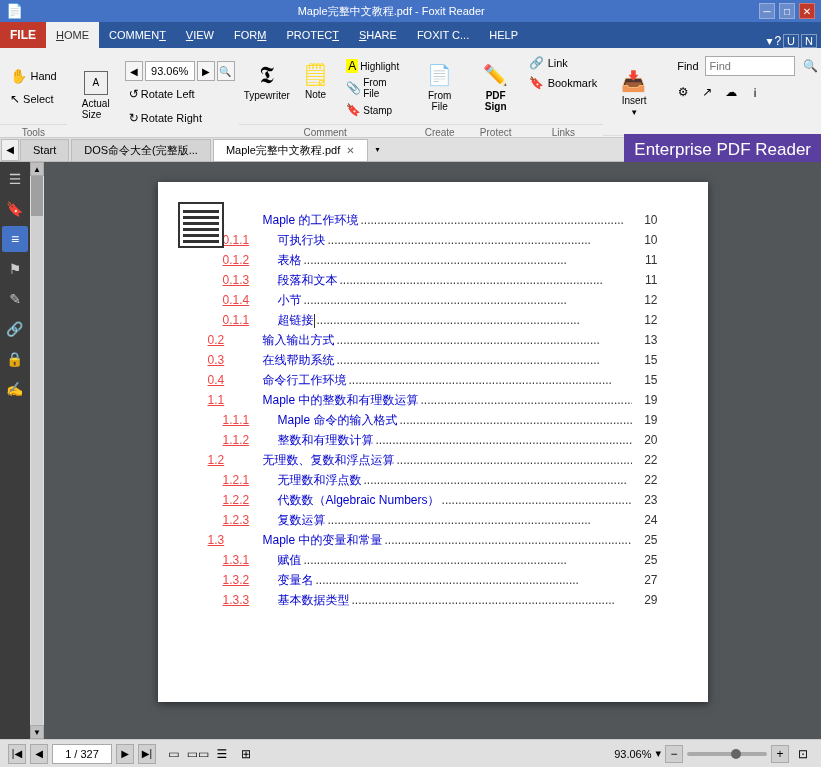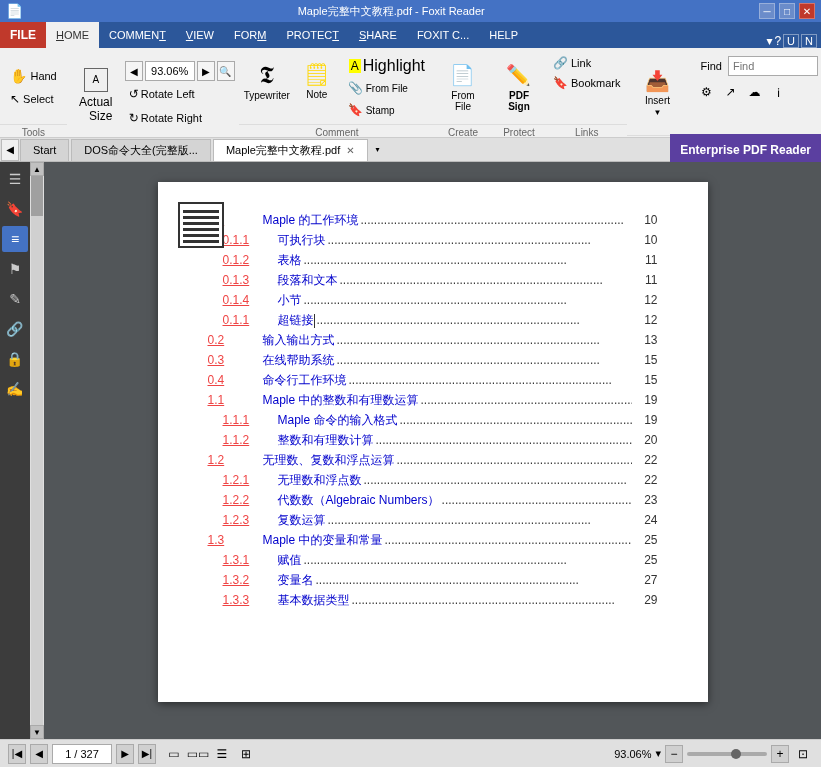--- a/index.html
+++ b/index.html
@@ -244,27 +244,26 @@
       display: flex;
       align-items: center;
       justify-content: center;
       cursor: pointer;
       font-size: 8px;
     }
     .enterprise-badge {
       background: #5b3fa0;
       color: white;
       padding: 2px 10px;
-      font-size: 12px;
+      font-size: 17px;
       height: 32px;
       display: flex;
       align-items: center;
       margin-left: auto;
       cursor: pointer;
-      font-weight: bold;
     }
 
     
     .main-area {
       display: flex;
       height: calc(767px - 22px - 26px - 90px - 24px - 28px);
       background: #525659;
     }
 
     
@@ -567,21 +566,21 @@
     </div>
     <div class="ribbon-section-label">Tools</div>
   </div>
 
   <div class="ribbon-section">
     <div class="ribbon-section-inner">
       <div style="display:flex;flex-direction:row;align-items:center;padding:4px 4px;gap:4px;">
 
         <div class="view-btn-large">
           <div style="border:1px solid #666;width:24px;height:24px;display:flex;align-items:center;justify-content:center;font-size:10px;">A</div>
-          <span style="font-size:12px;text-align:right;">Actual<br>Size</span>
+          <span style="font-size:10px;text-align:left;">Actual<br>Size</span>
         </div>
 
         <div style="display:flex;flex-direction:column;gap:2px;">
 
           <div class="zoom-area">
             <div class="zoom-btn">◀</div>
             <input class="zoom-input" value="93.06%" style="">
             <div class="zoom-btn">▶</div>
             <div class="zoom-btn">🔍</div>
           </div>
@@ -613,21 +612,21 @@
         </div>
 
         <div class="large-icon-btn">
           <div style="font-size:22px;color:#FFD700;line-height:1;">🗒</div>
           <span>Note</span>
         </div>
 
         <div style="display:flex;flex-direction:column;gap:2px;padding-top:2px;">
           <div class="small-btn">
             <span style="font-size:12px;background:#FFFF00;padding:0 2px;">A</span>
-            <span style="font-size:16px;">Highlight</span>
+            <span style="font-size:10px;">Highlight</span>
           </div>
           <div class="small-btn">
             <span style="font-size:12px;">📎</span>
             <span style="font-size:10px;">From File</span>
           </div>
           <div class="small-btn">
             <span style="font-size:12px;">🔖</span>
             <span style="font-size:10px;">Stamp</span>
           </div>
         </div>

